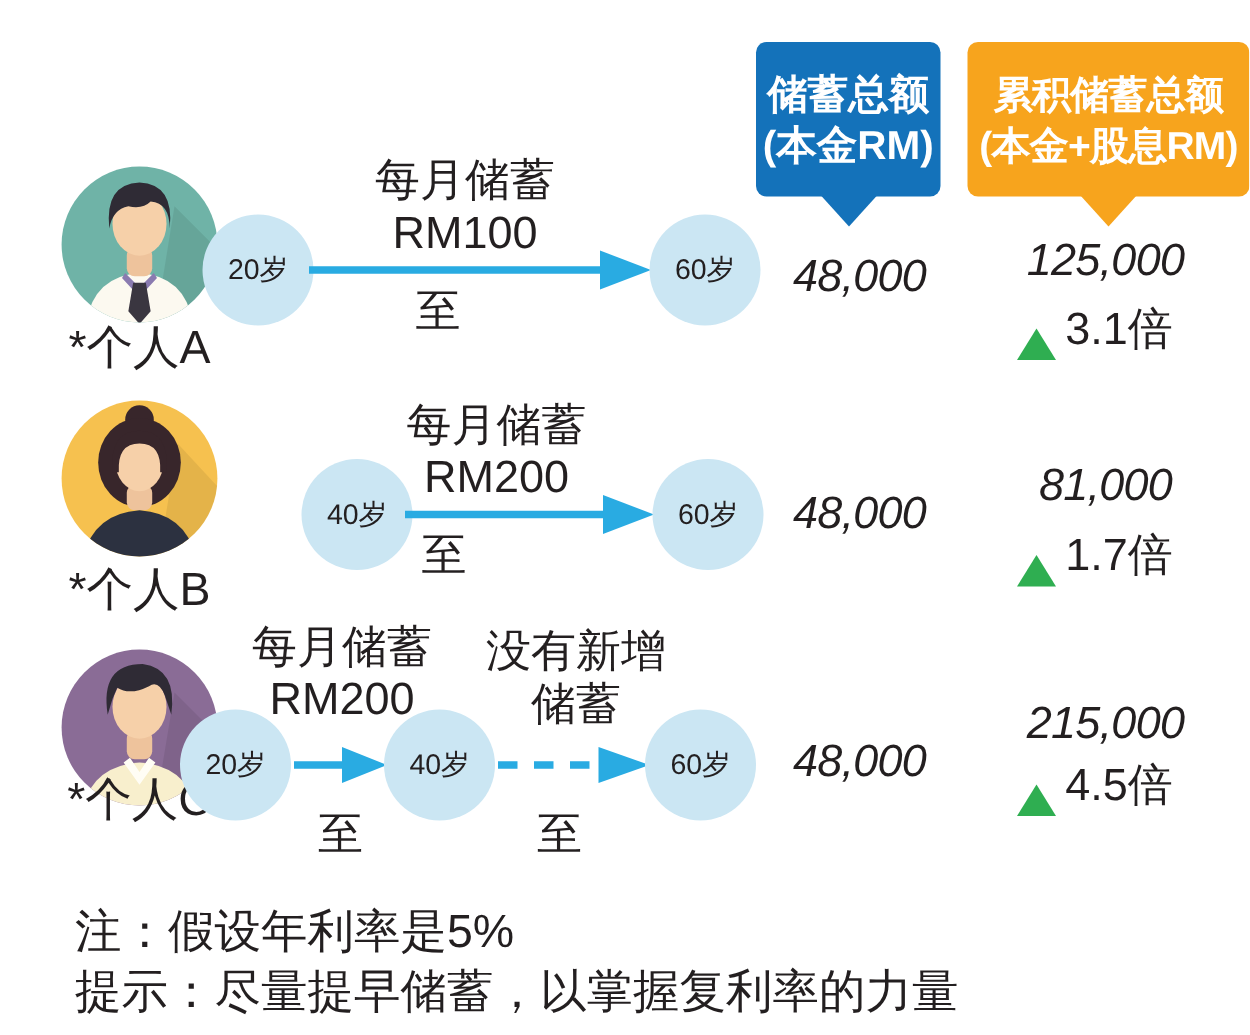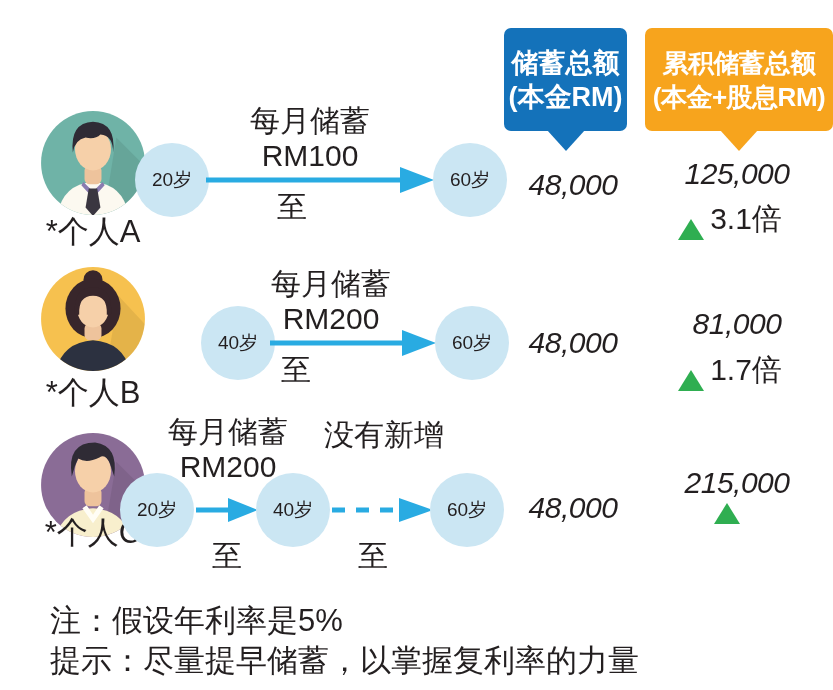--- a/index.html
+++ b/index.html
@@ -192,33 +192,35 @@
     <line x1="0" y1="14" x2="34" y2="14" stroke="#29abe2" stroke-width="5"></line>
     <polygon points="32,2 62,14 32,26" fill="#29abe2"></polygon>
   </svg>
 
   <div class="to-label" style="left:187px;top:536px">至</div>
 
   <div class="age-circle" style="left:256px;top:473px">40岁</div>
 
   <div class="seg-label" style="left:299px;top:417px;width:170px">
     <div>没有新增</div>
+    <div>储蓄</div>
   </div>
 
   <svg class="abs" style="left:331px;top:496px" width="106" height="28">
     <line x1="1" y1="14" x2="70" y2="14" stroke="#29abe2" stroke-width="5" stroke-dasharray="13 11"></line>
     <polygon points="68,2 102,14 68,26" fill="#29abe2"></polygon>
   </svg>
 
   <div class="to-label" style="left:333px;top:536px">至</div>
 
   <div class="age-circle" style="left:430px;top:473px">60岁</div>
 
   <div class="num principal" style="left:513px;top:491px">48,000</div>
   <div class="num accumulated" style="left:667px;top:466px">215,000</div>
   <div class="multiple" style="left:660px;top:503px">
     <span class="tri-up"></span>
+    <span>4.5倍</span>
   </div>
 
   <div class="note" style="top:600px">注：假设年利率是5%</div>
   <div class="note" style="top:640px">提示：尽量提早储蓄，以掌握复利率的力量</div>
 
 </div>
 
 </body></html>

